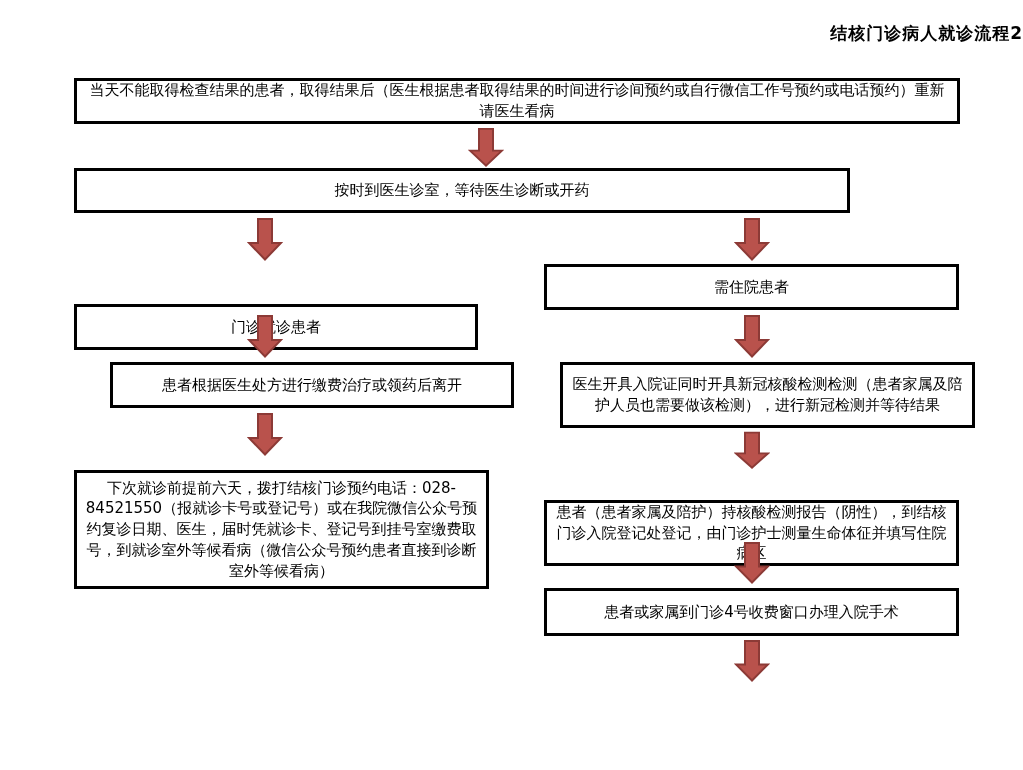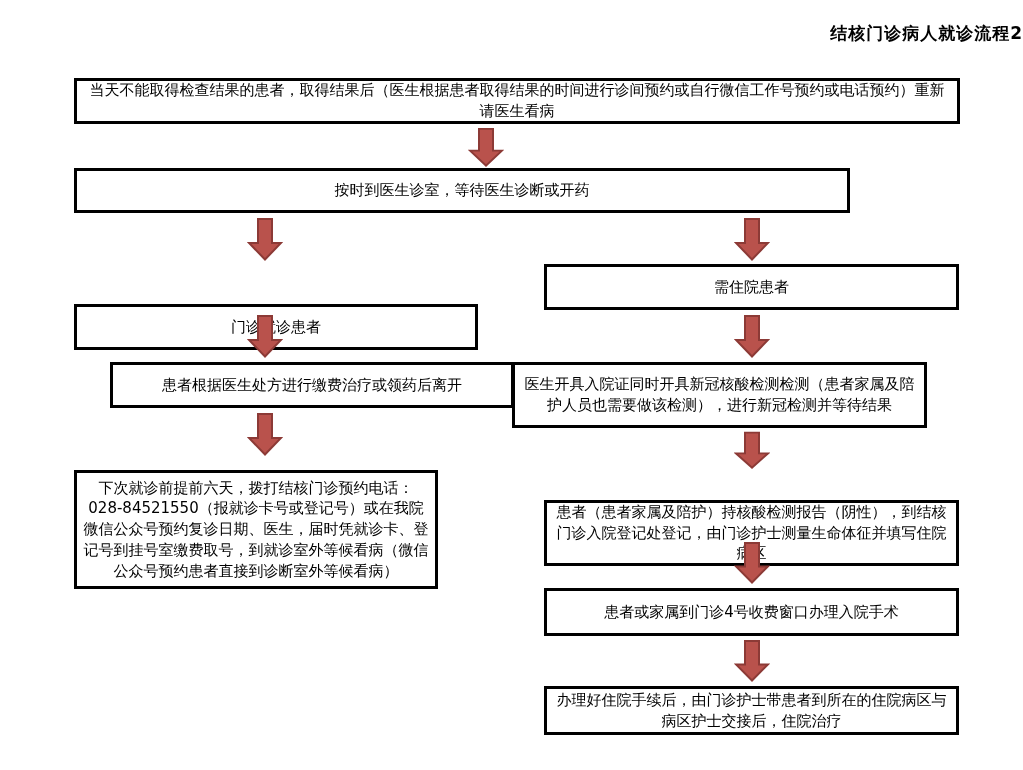--- a/index.html
+++ b/index.html
@@ -86,45 +86,44 @@
       <polygon points="11,2 25,2 25,26 34,26 18,42.5 2,26 11,26" fill="var(--arrow-fill)" stroke="var(--arrow-stroke)" stroke-width="2" stroke-linejoin="miter"></polygon>
     </svg>
   </div>
   <div class="arrow" style="left:734px; top:314px; width:36px; height:44px;">
     <svg viewBox="0 0 36 44" preserveAspectRatio="none">
       <polygon points="11,2 25,2 25,26 34,26 18,42.5 2,26 11,26" fill="var(--arrow-fill)" stroke="var(--arrow-stroke)" stroke-width="2" stroke-linejoin="miter"></polygon>
     </svg>
   </div>
 
   <div class="box" style="left:74px; top:362px; width:404px; height:46px;margin-left:36px;">患者根据医生处方进行缴费治疗或领药后离开</div>
-  <div class="box" style="left:512px; top:362px; width:415px; height:66px;">医生开具入院证同时开具新冠核酸检测检测（患者家属及陪护人员也需要做该检测），进行新冠检测并等待结果</div>
+  <div class="box" style="left:560px; top:362px; width:415px; height:66px;">医生开具入院证同时开具新冠核酸检测检测（患者家属及陪护人员也需要做该检测），进行新冠检测并等待结果</div>
 
   <div class="arrow" style="left:247px; top:412px; width:36px; height:44px;">
     <svg viewBox="0 0 36 44" preserveAspectRatio="none">
       <polygon points="11,2 25,2 25,26 34,26 18,42.5 2,26 11,26" fill="var(--arrow-fill)" stroke="var(--arrow-stroke)" stroke-width="2" stroke-linejoin="miter"></polygon>
     </svg>
   </div>
   <div class="arrow" style="left:734px; top:431px; width:36px; height:38px;">
     <svg viewBox="0 0 36 44" preserveAspectRatio="none">
       <polygon points="11,2 25,2 25,26 34,26 18,42.5 2,26 11,26" fill="var(--arrow-fill)" stroke="var(--arrow-stroke)" stroke-width="2" stroke-linejoin="miter"></polygon>
     </svg>
   </div>
 
-  <div class="box" style="left:74px; top:470px; width:364px; height:119px;">下次就诊前提前六天，拨打结核门诊预约电话：028-84521550（报就诊卡号或登记号）或在我院微信公众号预约复诊日期、医生，届时凭就诊卡、登记号到挂号室缴费取号，到就诊室外等候看病（微信公众号预约患者直接到诊断室外等候看病）</div>
+  <div class="box" style="left:74px; top:470px; width:415px; height:119px;">下次就诊前提前六天，拨打结核门诊预约电话：028-84521550（报就诊卡号或登记号）或在我院微信公众号预约复诊日期、医生，届时凭就诊卡、登记号到挂号室缴费取号，到就诊室外等候看病（微信公众号预约患者直接到诊断室外等候看病）</div>
   <div class="box" style="left:544px; top:500px; width:415px; height:66px;">患者（患者家属及陪护）持核酸检测报告（阴性），到结核门诊入院登记处登记，由门诊护士测量生命体征并填写住院病区</div>
 
   <div class="arrow" style="left:734px; top:541px; width:36px; height:43px;">
     <svg viewBox="0 0 36 44" preserveAspectRatio="none">
       <polygon points="11,2 25,2 25,26 34,26 18,42.5 2,26 11,26" fill="var(--arrow-fill)" stroke="var(--arrow-stroke)" stroke-width="2" stroke-linejoin="miter"></polygon>
     </svg>
   </div>
 
   <div class="box" style="left:544px; top:588px; width:415px; height:48px;">患者或家属到门诊4号收费窗口办理入院手术</div>
 
   <div class="arrow" style="left:734px; top:639px; width:36px; height:43px;">
     <svg viewBox="0 0 36 44" preserveAspectRatio="none">
       <polygon points="11,2 25,2 25,26 34,26 18,42.5 2,26 11,26" fill="var(--arrow-fill)" stroke="var(--arrow-stroke)" stroke-width="2" stroke-linejoin="miter"></polygon>
     </svg>
   </div>
 
-  <div class="box" style="left:544px; top:686px; width:415px; height:49px;">办理好住院手续后，由门诊护士带患者到所在的住院病区与病区护士交接后，住院治疗</div>
 
 </div>
 
 </body></html>

